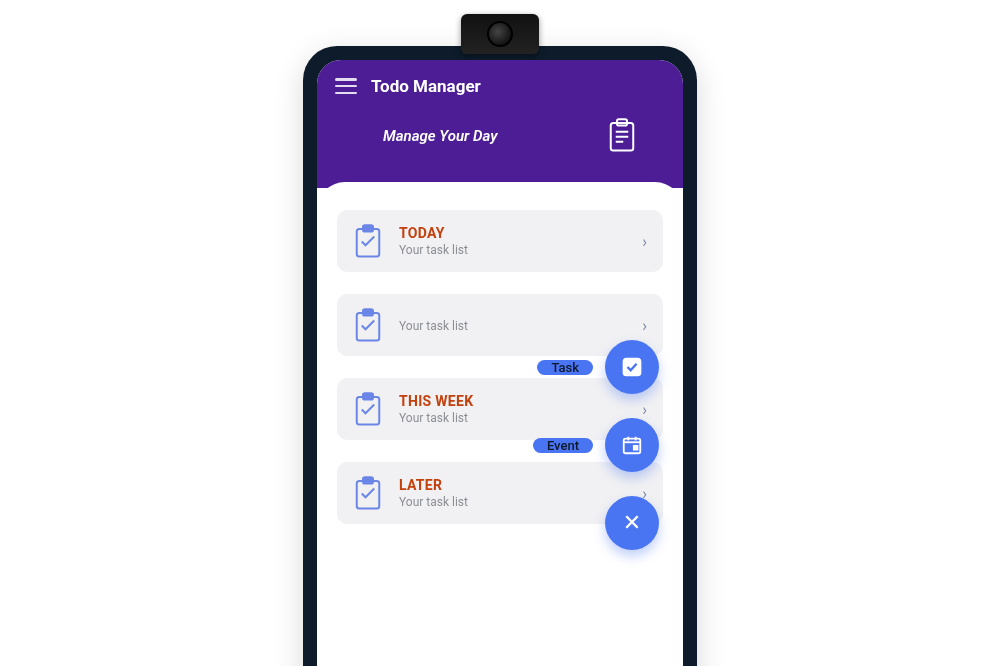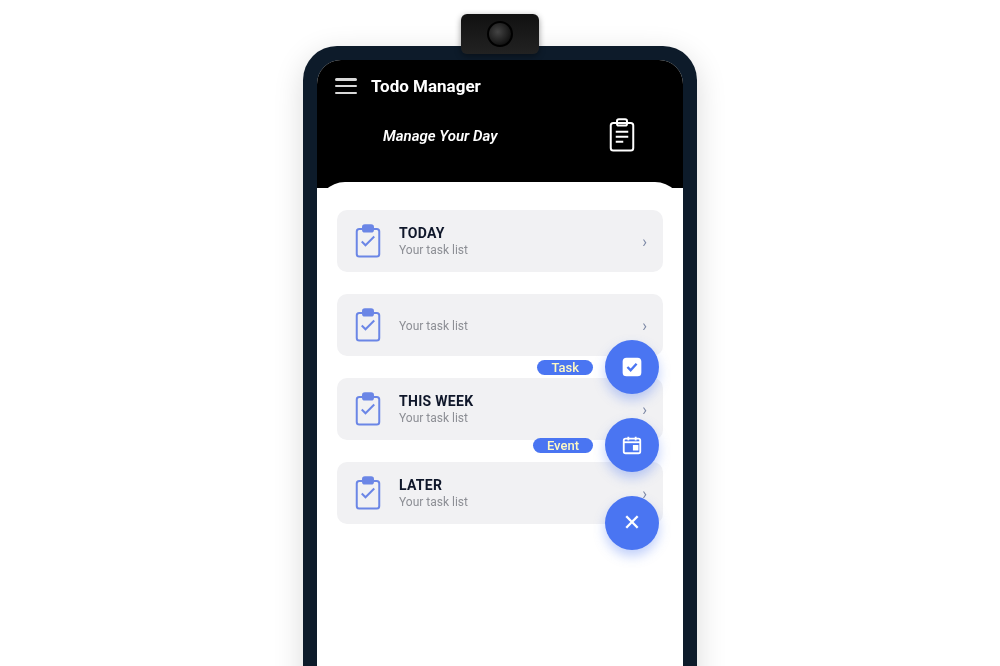--- a/index.html
+++ b/index.html
@@ -49,21 +49,21 @@
   .screen {
     width: 100%;
     height: 100%;
     background: #fff;
     border-radius: 24px;
     overflow: hidden;
     position: relative;
   }
   
   .header {
-    background: #000000;
+    background: #4c1d95;
     color: #fff;
     padding: 16px 18px 0 18px;
     height: 128px;
     position: relative;
   }
   .topbar {
     display: flex;
     align-items: center;
     gap: 14px;
   }
@@ -125,21 +125,21 @@
   .card-icon {
     width: 30px;
     height: 34px;
     flex: 0 0 30px;
     color: #6b86e6;
   }
   .card-text { flex: 1; }
   .card-title {
     font-size: 14px;
     font-weight: 700;
-    color: #0f172a;
+    color: #c2410c;
     letter-spacing: 0.3px;
   }
   .card-sub {
     font-size: 12px;
     color: #8d8f95;
     margin-top: 2px;
   }
   .chev {
     color: #7d89a6;
     font-size: 16px;
@@ -154,21 +154,21 @@
     gap: 24px;
     align-items: flex-end;
   }
   .fab-row {
     display: flex;
     align-items: center;
     gap: 12px;
   }
   .bubble-label {
     background: #4a75f2;
-    color: #fef9c3;
+    color: #0f172a;
     font-size: 13px;
     padding: 0 14px;
     border-radius: 18px;
     font-weight: 500;
   }
   .fab {
     width: 54px;
     height: 54px;
     border-radius: 50%;
     background: #4a75f2;

